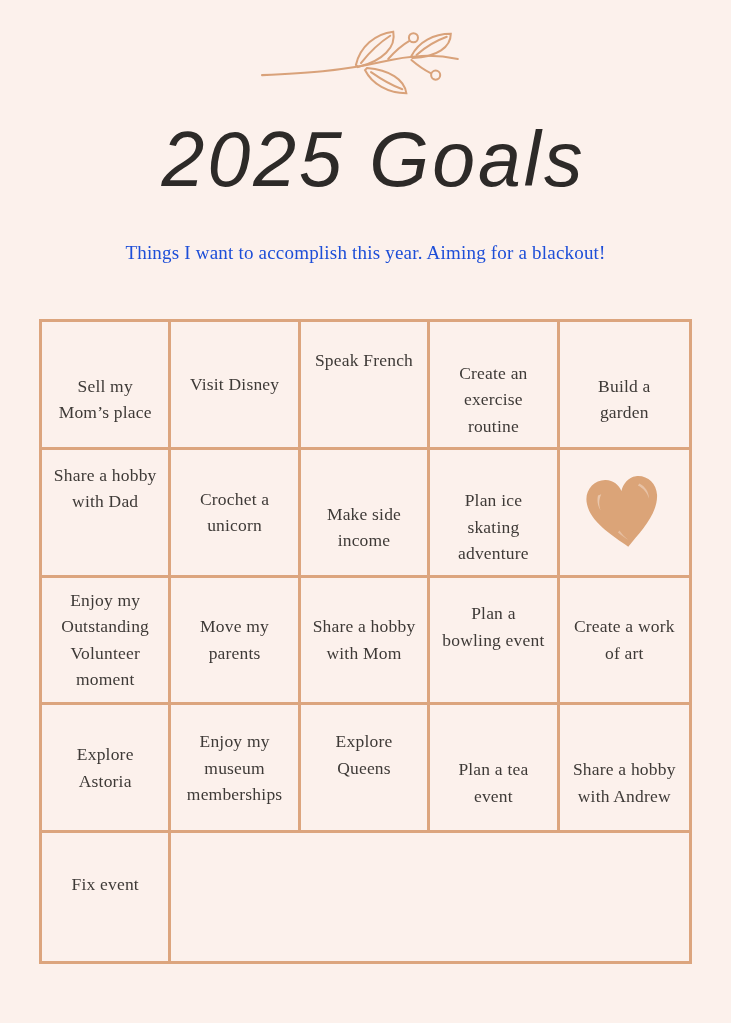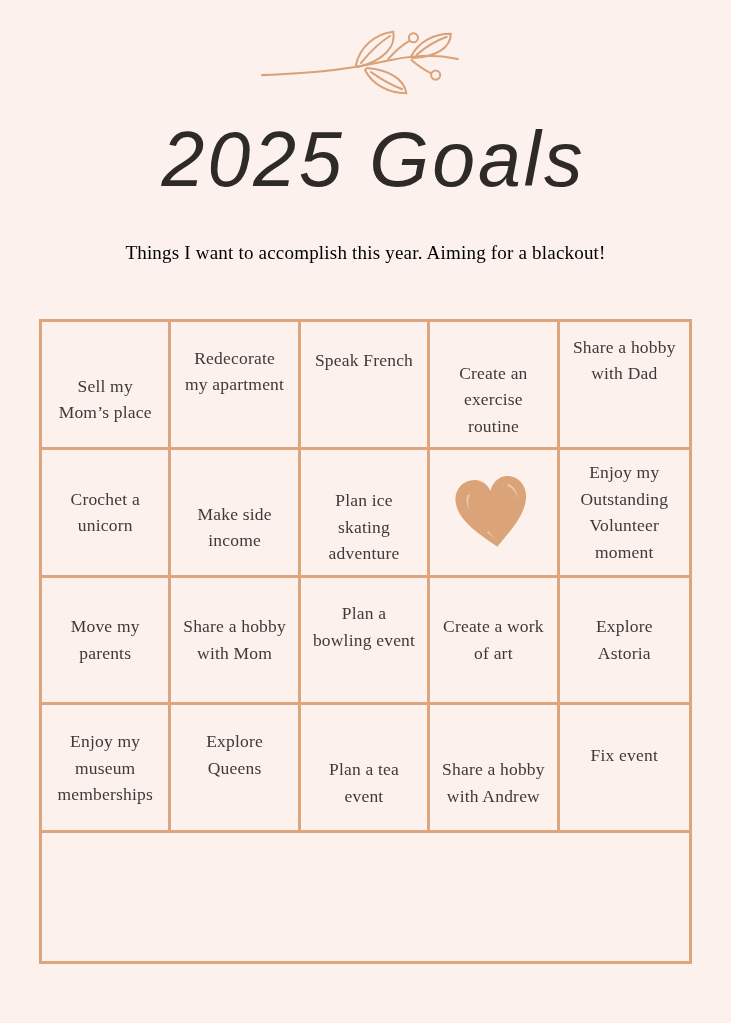--- a/index.html
+++ b/index.html
@@ -35,21 +35,21 @@
     line-height: 1.35;
   }
   .subtitle {
     position: absolute;
     top: 242px;
     left: 0;
     width: 100%;
     margin: 0;
     text-align: center;
     font-size: 19px;
-    color: #000000;
+    color: #1d4ed8;
     letter-spacing: 0.2px;
   }
   .grid {
     position: absolute;
     left: 39px;
     top: 319px;
     width: 653px;
     height: 645px;
     box-sizing: border-box;
     border: 3px solid #dca57e;
@@ -110,33 +110,36 @@
 
   <h1 class="title">2025 Goals</h1>
 
   <p class="subtitle">Things I want to accomplish this year. Aiming for a blackout!</p>
 
   <div class="grid">
     <div class="cell va-down">
         <span class="cell-text">Sell my
 Mom’s place</span>
       </div>
-    <div class="cell va-up">
-        <span class="cell-text">Redecorate
-my apartment</span>
+    <div class="cell">
+        <span class="cell-text">Visit Disney</span>
       </div>
     <div class="cell va-up2">
         <span class="cell-text">Speak French</span>
       </div>
     <div class="cell va-down">
         <span class="cell-text">Create an
 exercise
 routine</span>
       </div>
 
+    <div class="cell va-down">
+        <span class="cell-text">Build a
+garden</span>
+      </div>
     <div class="cell va-up2">
         <span class="cell-text">Share a hobby
 with Dad</span>
       </div>
     <div class="cell">
         <span class="cell-text">Crochet a
 unicorn</span>
       </div>
     <div class="cell va-down">
         <span class="cell-text">Make side

